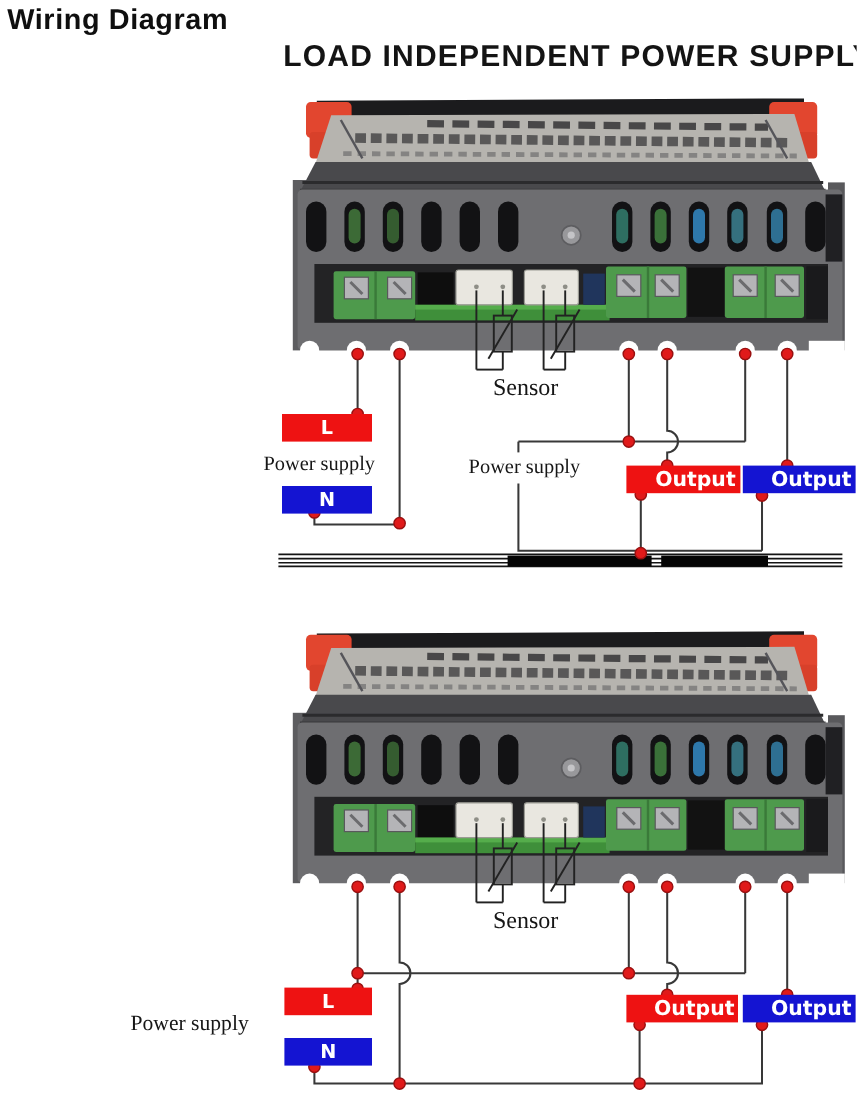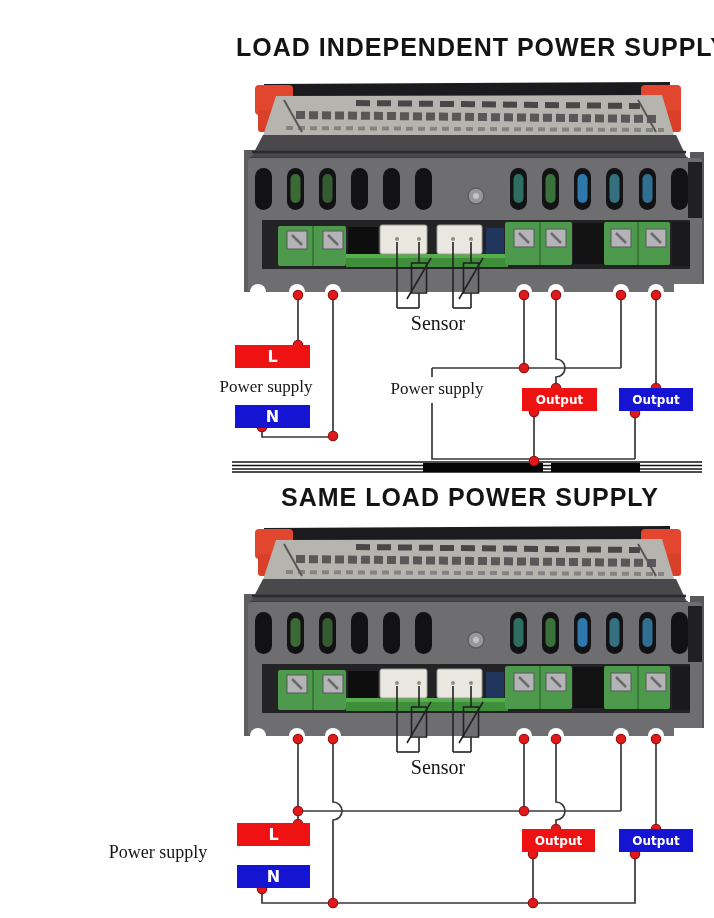--- a/index.html
+++ b/index.html
@@ -9,21 +9,21 @@
   .page-title{position:absolute;left:6px;top:3px;font-family:"Liberation Sans",sans-serif;
     font-weight:bold;font-size:24px;letter-spacing:0.5px;color:#0f0f0f;white-space:nowrap;}
   .heading{position:absolute;left:236px;width:468px;text-align:center;
     font-family:"Liberation Sans",sans-serif;font-weight:bold;font-size:25px;
     letter-spacing:1px;color:#141414;white-space:nowrap;}
   .lbl{position:absolute;color:#161616;text-align:center;white-space:nowrap;font-family:Liberation Serif, serif;}
   .box{position:absolute;display:flex;align-items:center;justify-content:center;
     color:#ffffff;font-weight:bold;font-size:16px;height:23px;}
   .box.red{background:#ee1212;}
   .box.blue{background:#1414d2;}
-  .out{font-size:12px;}
+  .out{font-size:17px;padding-left:20px;}
 </style>
 </head>
 <body>
 
 <div id="stage">
 
   <svg id="wires" width="714" height="918" viewBox="0 0 714 918">
     <defs>
 
       <g id="dev">
@@ -217,33 +217,33 @@
         <circle cx="556" cy="829" r="4.7"></circle>
       <circle cx="656" cy="829" r="4.7"></circle>
         <circle cx="533" cy="854" r="4.7"></circle>
       <circle cx="635" cy="854" r="4.7"></circle>
         <circle cx="262" cy="889" r="4.7"></circle>
       <circle cx="333" cy="903" r="4.7"></circle>
         <circle cx="533" cy="903" r="4.7"></circle>
     </g>
   </svg>
 
+  <div class="page-title">Wiring Diagram</div>
 
   <div class="heading" style="top:33px">LOAD INDEPENDENT POWER SUPPLY</div>
 
   <div class="lbl" style="left:206px;top:377px;width:120px;font-size:17px">Power supply</div>
   <div class="lbl" style="left:370px;top:379px;width:134px;font-size:17px">Power supply</div>
   <div class="lbl" style="left:394px;top:312px;width:88px;font-size:20px">Sensor</div>
 
   <div class="box red" style="left:235px;top:345px;width:75px">L</div>
   <div class="box blue" style="left:235px;top:405px;width:75px">N</div>
   <div class="box red out" style="left:522px;top:388px;width:75px">Output</div>
   <div class="box blue out" style="left:619px;top:388px;width:74px">Output</div>
 
-  <div class="heading" style="top:483px">SAME LOAD POWER SUPPLY</div>
 
   <div class="lbl" style="left:88px;top:842px;width:140px;font-size:18px">Power supply</div>
   <div class="lbl" style="left:394px;top:756px;width:88px;font-size:20px">Sensor</div>
 
   <div class="box red" style="left:237px;top:823px;width:73px">L</div>
   <div class="box blue" style="left:237px;top:865px;width:73px">N</div>
   <div class="box red out" style="left:522px;top:829px;width:73px">Output</div>
   <div class="box blue out" style="left:619px;top:829px;width:74px">Output</div>
 
 </div>

